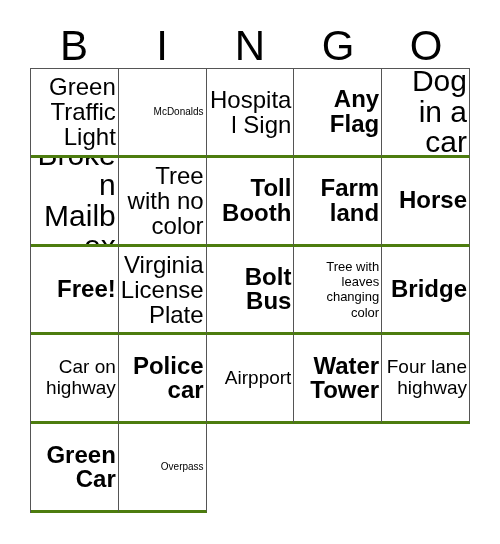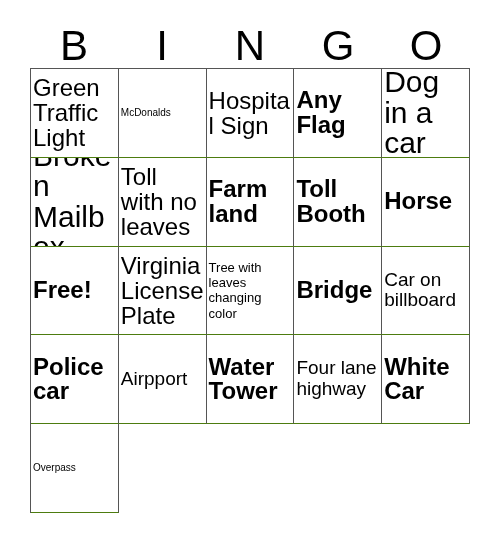--- a/index.html
+++ b/index.html
@@ -53,26 +53,26 @@
     display: grid;
     grid-template-columns: repeat(5, 1fr);
     grid-template-rows: repeat(5, 1fr);
     border-top: 1px solid #555555;
     border-left: 1px solid #555555;
     box-sizing: border-box;
   }
 
   .cell {
     border-right: 1px solid #555555;
-    border-bottom: 1px solid #4d7c0f;
+    border-bottom: 3px solid #4d7c0f;
     box-sizing: border-box;
     display: flex;
     align-items: center;
     justify-content: center;
-    text-align: left;
+    text-align: right;
     padding: 1px 2px;
     overflow: hidden;
     background: #ffffff;
   }
   .cell-text {
     display: block;
     width: 100%;
     line-height: 1.03;
     word-wrap: break-word;
     color: #000000;
@@ -114,62 +114,65 @@
         <span class="cell-text">Any Flag</span>
       </div>
 
     <div class="cell fs-xl">
         <span class="cell-text">Dog in a car</span>
       </div>
     <div class="cell fs-xl">
         <span class="cell-text">Broken Mailbox</span>
       </div>
     <div class="cell fs-lg">
-        <span class="cell-text">Toll with no leaves</span>
+        <span class="cell-text">Tree with no color</span>
+      </div>
+    <div class="cell fs-xxl">
+        <span class="cell-text">Toll Booth</span>
       </div>
     <div class="cell fs-xxl">
         <span class="cell-text">Farm land</span>
-      </div>
-    <div class="cell fs-xxl">
-        <span class="cell-text">Toll Booth</span>
       </div>
 
     <div class="cell fs-xxl">
         <span class="cell-text">Horse</span>
       </div>
     <div class="cell fs-xxl">
         <span class="cell-text">Free!</span>
       </div>
     <div class="cell fs-lg">
         <span class="cell-text">Virginia License Plate</span>
       </div>
+    <div class="cell fs-xxl">
+        <span class="cell-text">Bolt Bus</span>
+      </div>
 
     <div class="cell fs-xs">
         <span class="cell-text">Tree with leaves changing color</span>
       </div>
     <div class="cell fs-xxl">
         <span class="cell-text">Bridge</span>
       </div>
     <div class="cell fs-md">
-        <span class="cell-text">Car on billboard</span>
+        <span class="cell-text">Car on highway</span>
       </div>
     <div class="cell fs-xxl">
         <span class="cell-text">Police car</span>
       </div>
 
     <div class="cell fs-md">
         <span class="cell-text">Airpport</span>
       </div>
     <div class="cell fs-xxl">
         <span class="cell-text">Water Tower</span>
       </div>
     <div class="cell fs-md">
         <span class="cell-text">Four lane highway</span>
       </div>
     <div class="cell fs-xxl">
-        <span class="cell-text">White Car</span>
+        <span class="cell-text">Green Car</span>
       </div>
     <div class="cell fs-sm">
         <span class="cell-text">Overpass</span>
       </div>
 
   </div>
 </div>
 
 </body></html>

